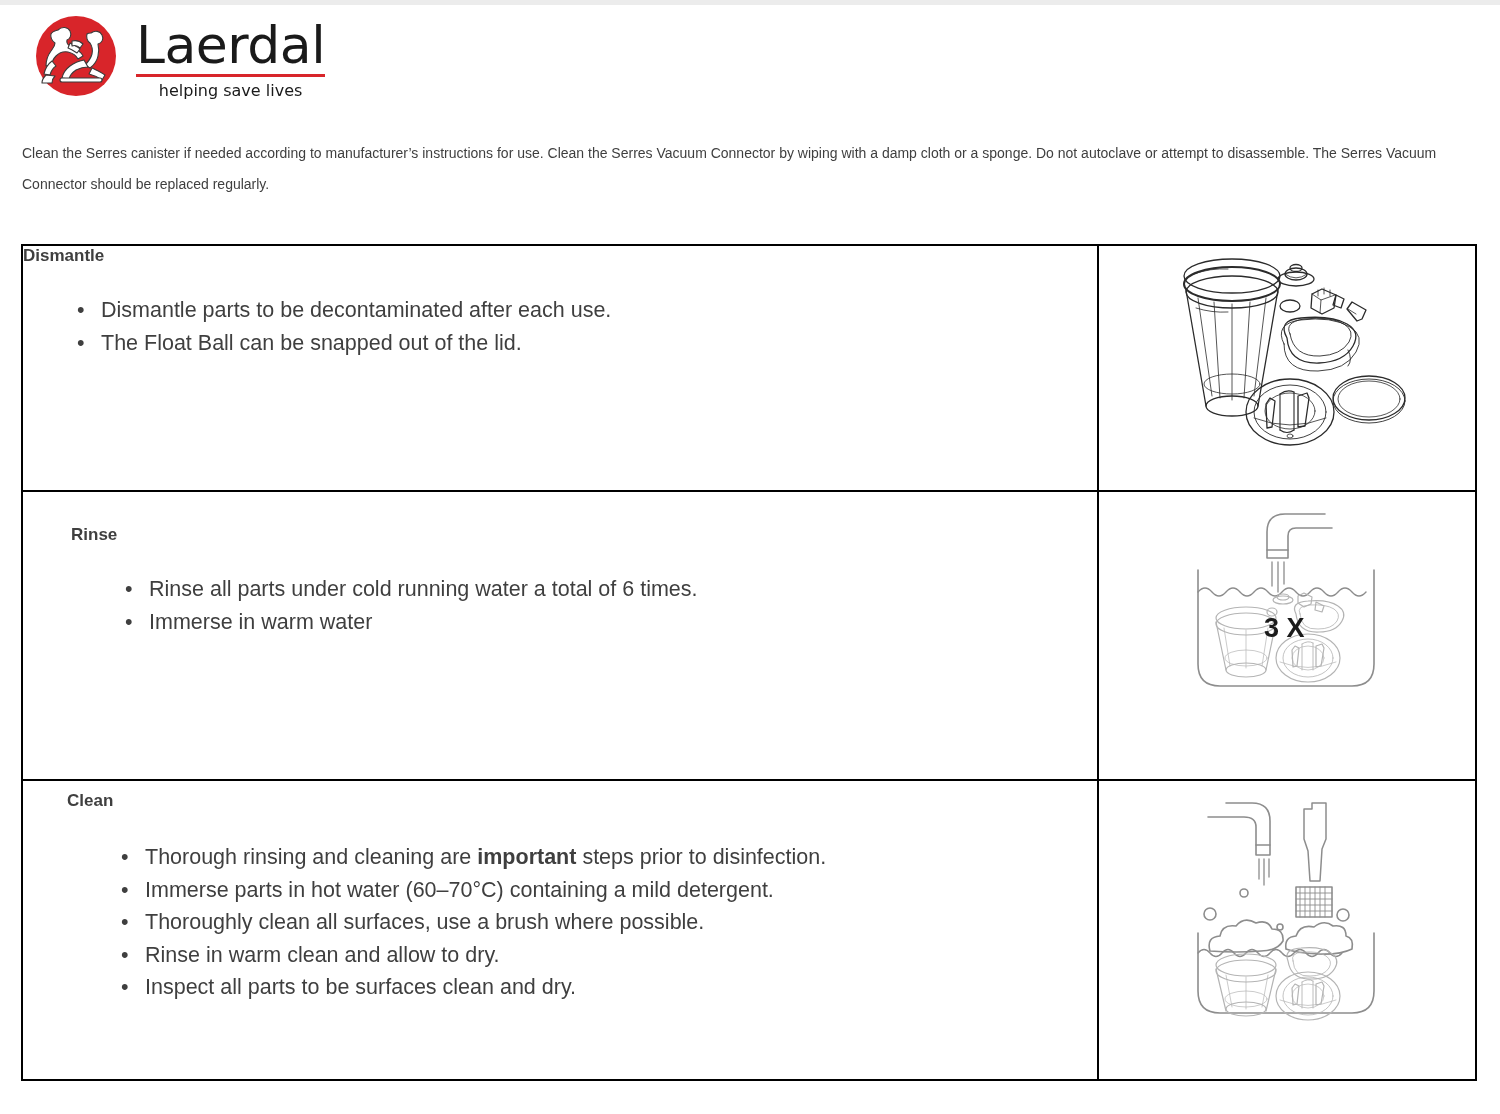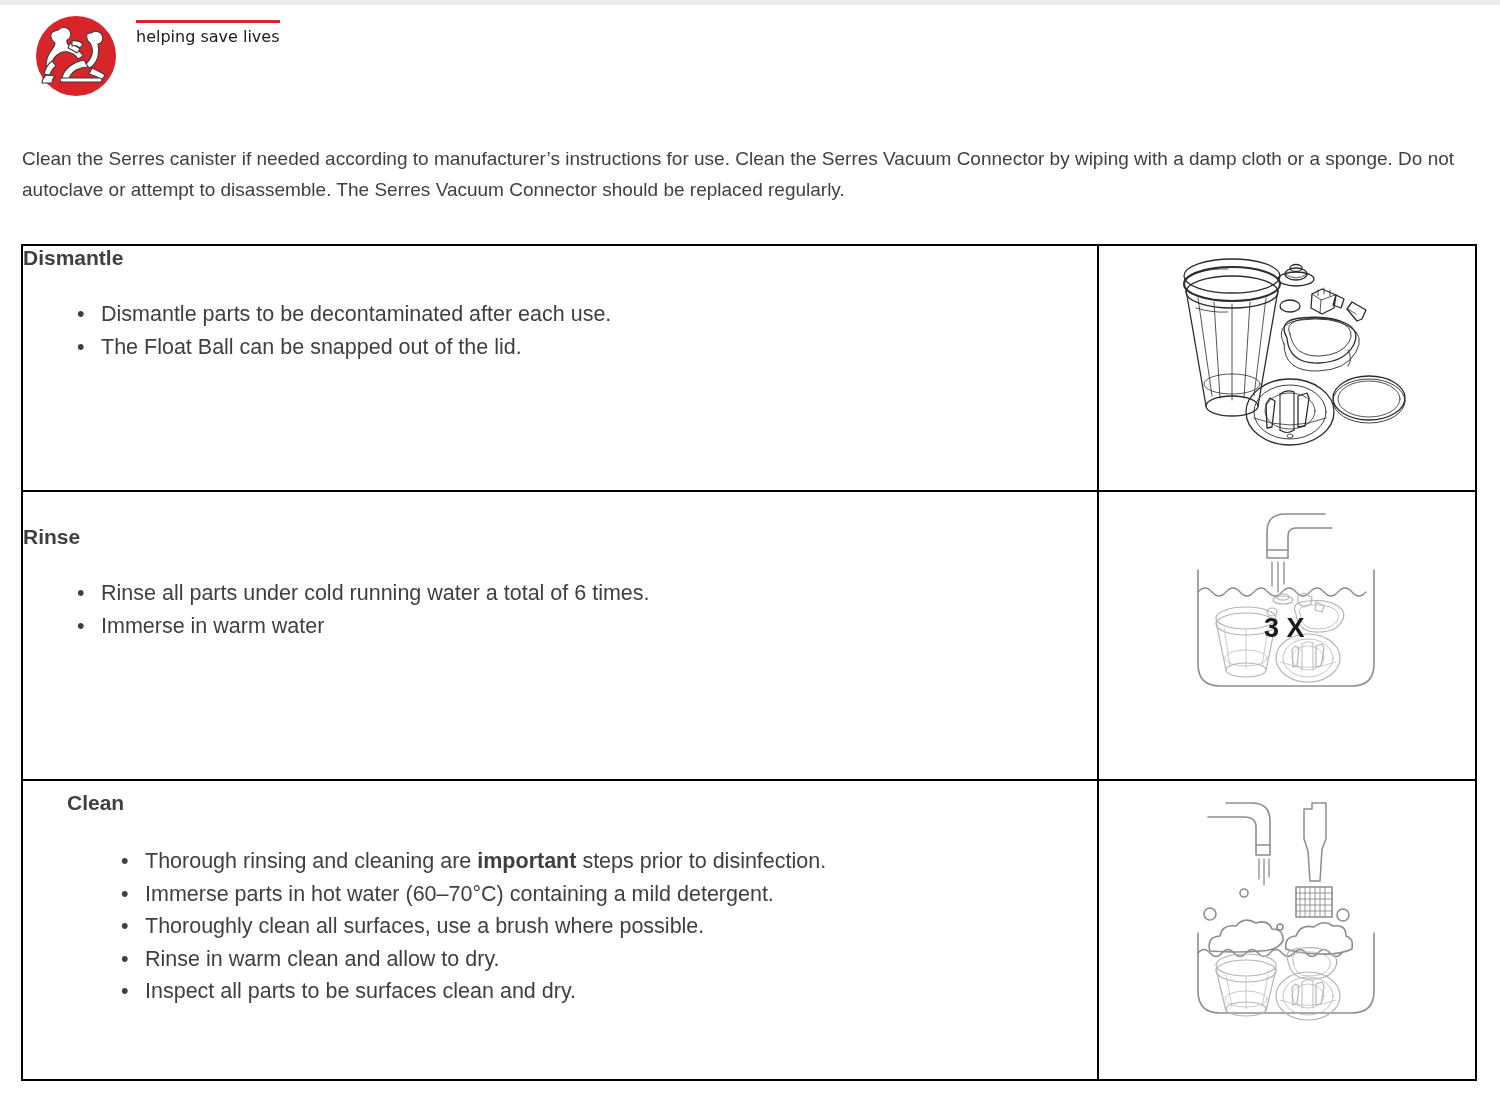--- a/index.html
+++ b/index.html
@@ -67,21 +67,21 @@
     text-align: center;
     margin-top: 4px;
   }
 
   
   .intro {
     position: absolute;
     left: 22px;
     top: 124px;
     width: 1452px;
-    font-size: 19px;
+    font-size: 14px;
     line-height: 31px;
     color: #3f3f3f;
   }
 
   
   .proc-table {
     position: absolute;
     left: 21px;
     top: 244px;
     width: 1456px;
@@ -95,25 +95,25 @@
   }
   .cell-text {
     padding: 30px 18px 28px 24px;
   }
   .cell-fig {
     width: 376px;
     text-align: left;
     vertical-align: middle;
   }
   .row-dismantle .cell-text { height: 244px; }
-  .row-rinse .cell-text { height: 287px; }
+  .row-rinse .cell-text { height: 287px; padding-left: 48px; }
   .row-clean .cell-text { height: 298px; padding-left: 44px; }
 
   .step-title {
-    font-size: 21px;
+    font-size: 17px;
     font-weight: bold;
     color: #3f3f3f;
     margin: 0 0 4px 0;
   }
   .row-rinse .step-title { margin-top: 33px; }
   .row-clean .step-title { margin-top: 10px; }
 
   ul.steps {
     margin: 28px 0 0 0;
     padding: 0 0 0 54px;
@@ -162,20 +162,21 @@
         <path d="M63 25c4-3 9-2 11 2 2 4 0 8-4 9 1 4 1 8 0 12-1 5-4 9-8 12l-5-3c3-3 6-7 7-11 1-4 0-8-2-11-3-2-4-6-3-9 1-1 2-1 4-1z"></path>
         <path d="M56 52c-5 1-10 3-14 6-4 3-7 7-8 12l7 1c1-4 4-7 7-9 4-2 8-3 12-3z"></path>
         <path d="M64 60c4 2 9 4 13 7l-3 5c-4-3-9-5-13-6z"></path>
         <path d="M34 70h38c1 0 2 1 2 2s-1 2-2 2H34c-1 0-2-1-2-2s1-2 2-2z"></path>
 
         <path d="M44 33c4-1 8 0 11 3l-3 4c-2-2-5-3-8-2z"></path>
       </g>
     </svg>
   </div>
   <div class="logo-word">
+    <div class="logo-word-main">Laerdal</div>
     <div class="logo-rule"></div>
     <div class="logo-tagline">helping save lives</div>
   </div>
 </div>
 
 <p class="intro">Clean the Serres canister if needed according to manufacturer’s instructions for use. Clean the Serres Vacuum Connector by wiping with a damp cloth or a sponge. Do not autoclave or attempt to disassemble. The Serres Vacuum Connector should be replaced regularly.</p>
 
 <table class="proc-table">
   <tbody>
 

